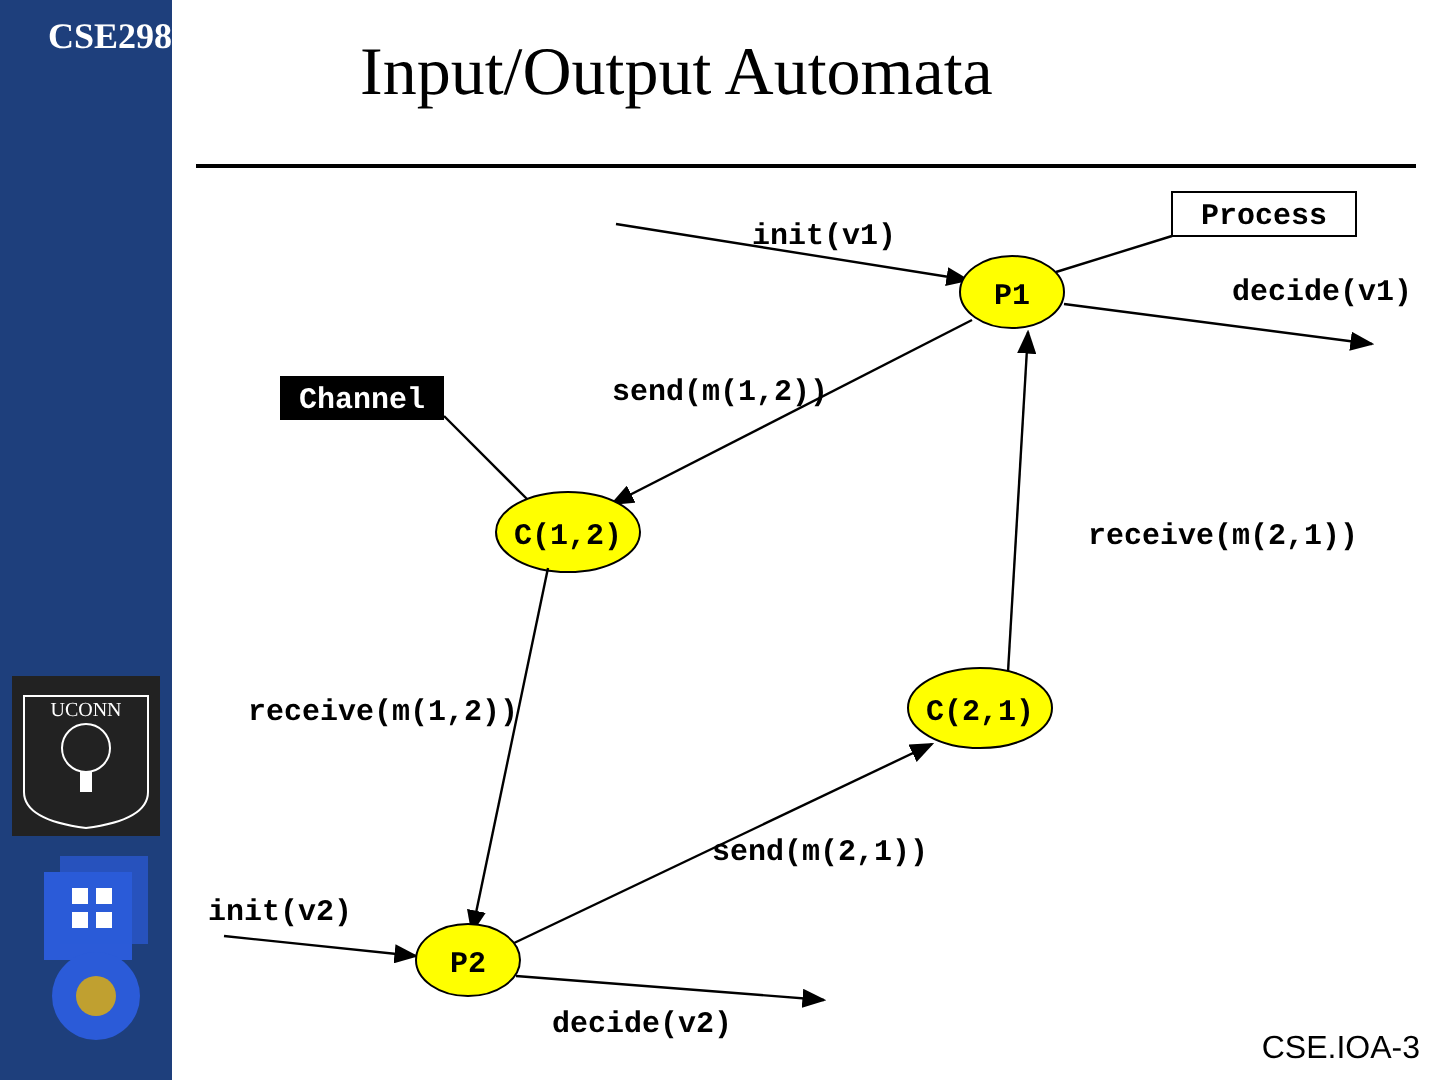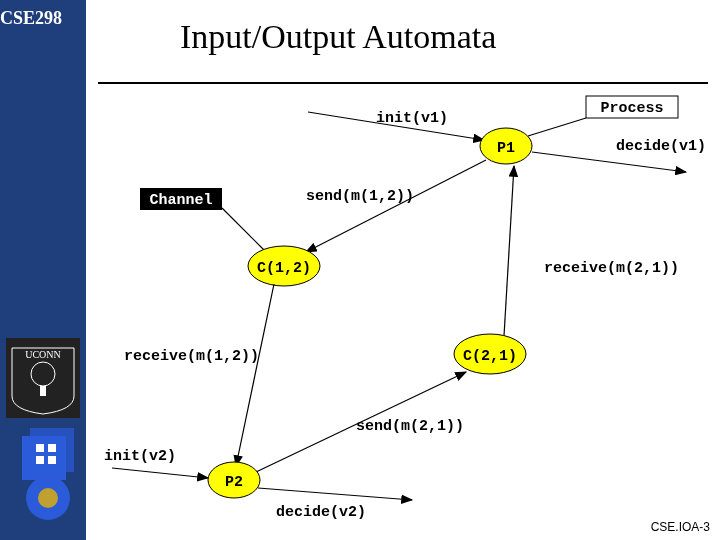--- a/index.html
+++ b/index.html
@@ -1,26 +1,26 @@
 <!DOCTYPE html>
 <html><head>
 <meta charset="utf-8">
 <style>
   html,body{margin:0;padding:0;width:720px;height:540px;background:#fff;font-family:Times,'Times New Roman',serif;overflow:hidden}
   .sidebar{position:absolute;left:0;top:0;width:86px;height:540px;background:#1e3f7c}
-  .course-label{color:#fff;font-weight:bold;font-size:18px;text-align:left;width:100%;position:absolute}
+  .course-label{color:#fff;font-weight:bold;font-size:18px;text-align:right;width:100%;position:absolute}
   .title{position:absolute;left:180px;top:18px;font-size:34px;font-family:Times,'Times New Roman',serif}
   .hr{position:absolute;left:98px;top:82px;width:610px;height:2px;background:#000}
   svg.stage{position:absolute;left:86px;top:82px;width:634px;height:458px}
   .mono{font-family:'Courier New',monospace;font-weight:bold}
   .process-box{fill:#fff;stroke:#000;stroke-width:1}
   .channel-box{fill:#000}
   .node-yellow{fill:#ffff00;stroke:#000;stroke-width:1}
   .arrow{stroke:#000;stroke-width:1.2;fill:none}
-  .footer{position:absolute;right:10px;bottom:6px;font-size:12px;font-family:Arial,sans-serif}
+  .footer{position:absolute;right:10px;bottom:6px;font-size:16px;font-family:Arial,sans-serif}
   .uconn{position:absolute;left:6px;top:338px;width:74px;height:80px}
   .uconn-rect{fill:#222}
   .uconn-text{fill:#fff;font-family:Times,'Times New Roman',serif;font-size:10px}
   .uconn-border{fill:none;stroke:#fff;stroke-width:1}
   .logo{position:absolute;left:18px;top:428px;width:60px;height:100px}
 </style>
 </head>
 <body>
 
 <div class="sidebar">

